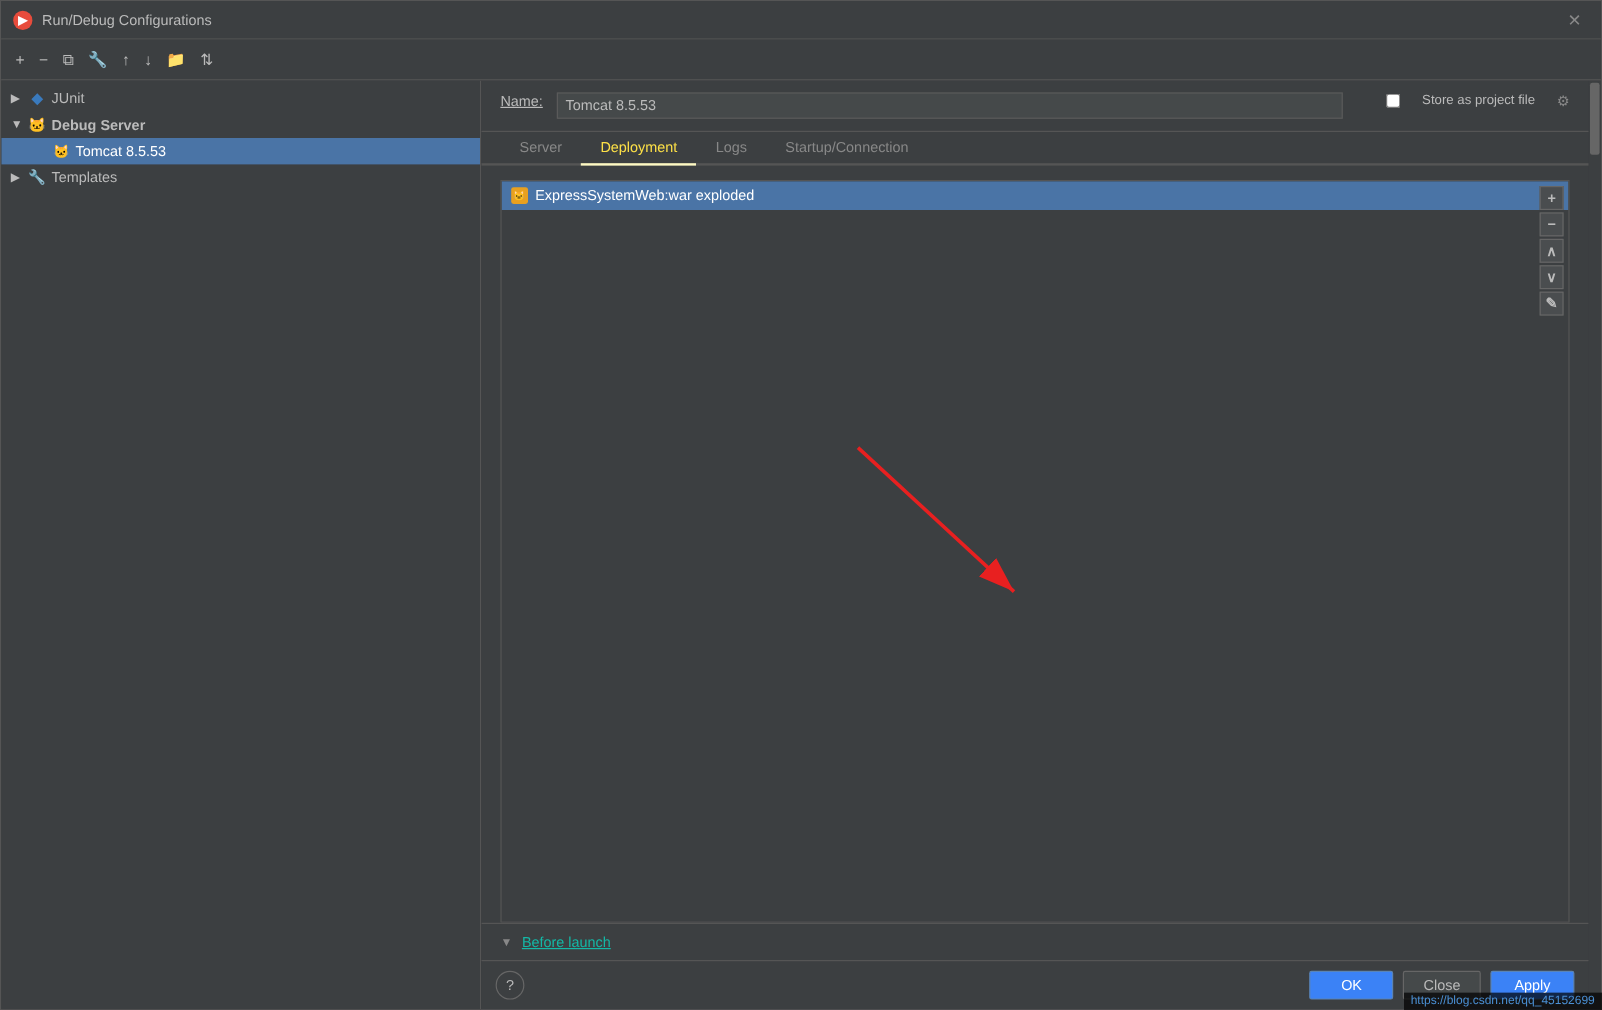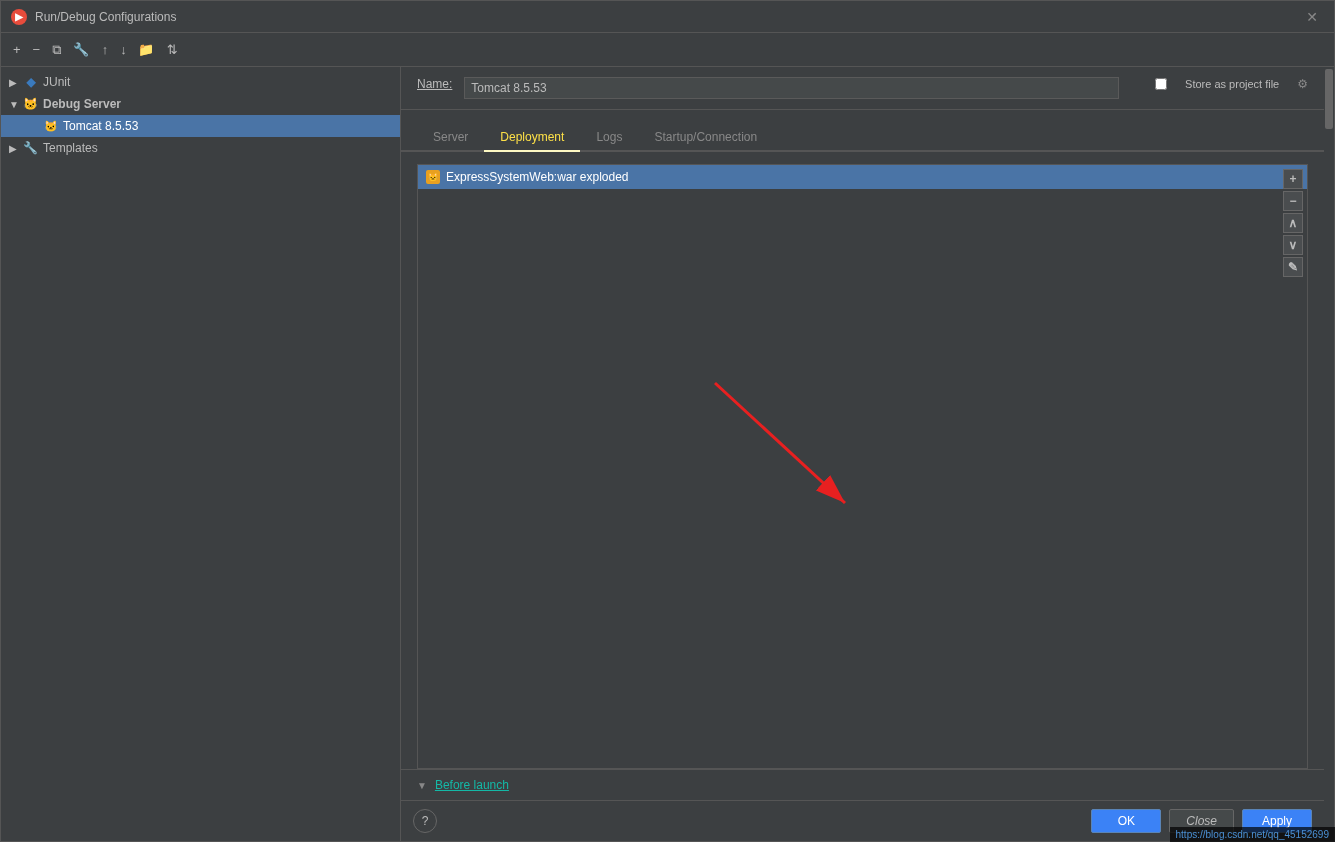--- a/index.html
+++ b/index.html
@@ -182,21 +182,20 @@
       color: #888;
       cursor: pointer;
     }
 
     .tabs-row {
       display: flex;
       align-items: center;
       padding: 0 16px;
       border-bottom: 2px solid #555;
       gap: 0;
-      margin-top: 14px;
     }
 
     .tab {
       padding: 6px 16px;
       cursor: pointer;
       font-size: 12px;
       color: #888;
       border-bottom: 2px solid transparent;
       margin-bottom: -2px;
     }
@@ -401,21 +400,20 @@
     }
 
     .cancel-btn {
       background: #45494a;
       border: 1px solid #666;
       color: #bbbbbb;
       padding: 4px 16px;
       font-size: 12px;
       cursor: pointer;
       border-radius: 2px;
-      font-style: italic;
     }
 
     .right-panel-with-scrollbar {
       display: flex;
       flex: 1;
       overflow: hidden;
     }
 
     .scrollbar-vertical {
       width: 10px;

